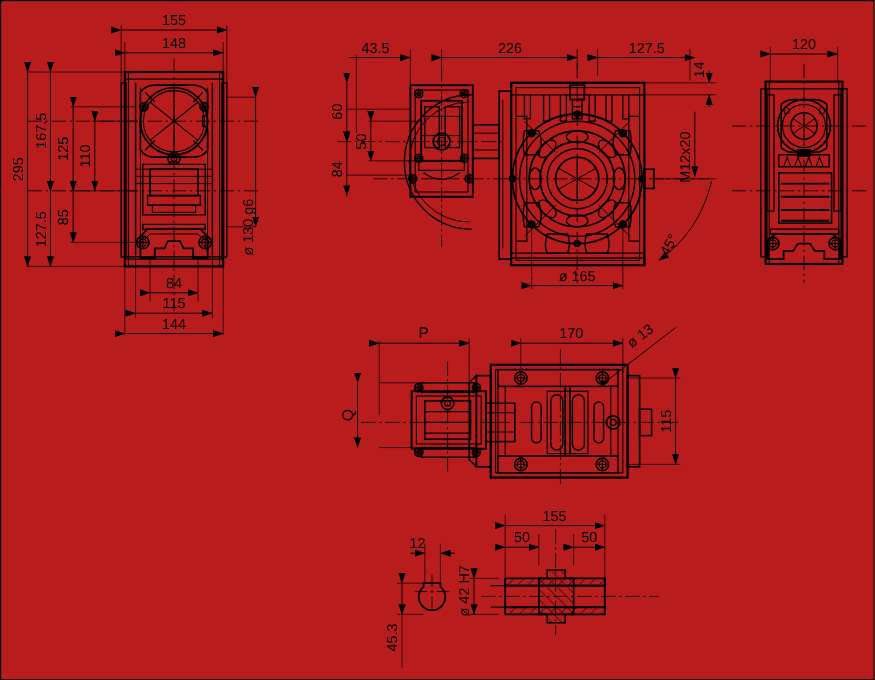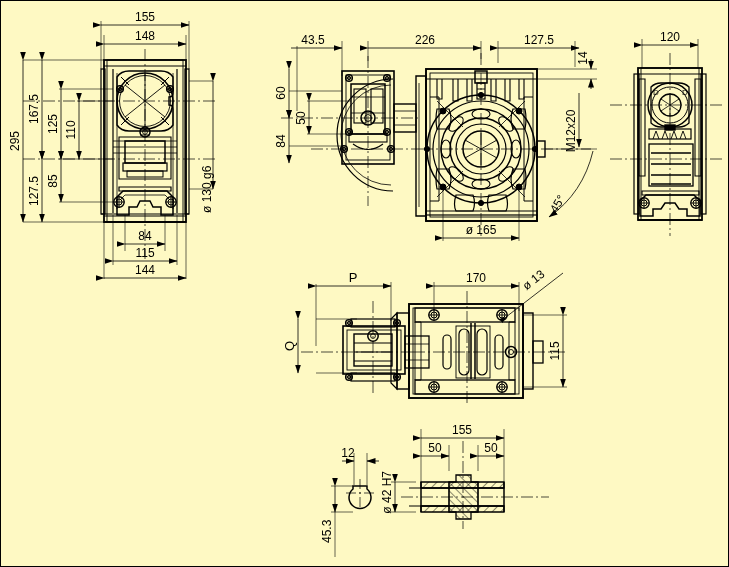--- a/index.html
+++ b/index.html
@@ -1,17 +1,17 @@
 <!DOCTYPE html>
 <html><head>
 <meta charset="utf-8">
 <style>
   html,body{margin:0;padding:0;background:#fff;}
   body{width:729px;height:567px;font-family:"Liberation Sans",sans-serif;}
-  #sheet{position:relative;width:729px;height:567px;box-sizing:border-box;border:1px solid #000;background:#fef9c3;overflow:hidden;}
+  #sheet{position:relative;width:729px;height:567px;box-sizing:border-box;border:1px solid #000;background:#b91c1c;overflow:hidden;}
   #svgroot{position:absolute;left:0;top:0;width:729px;height:567px;display:block;}
   text{font-family:"Liberation Sans",sans-serif;fill:#000;}
 </style>
 </head>
 <body>
 
 <div id="sheet">
 <svg id="svgroot" viewBox="0 0 729 567">
   <defs>
     <marker id="ar" markerWidth="9" markerHeight="6" refX="8.5" refY="3" orient="auto" markerUnits="userSpaceOnUse">

